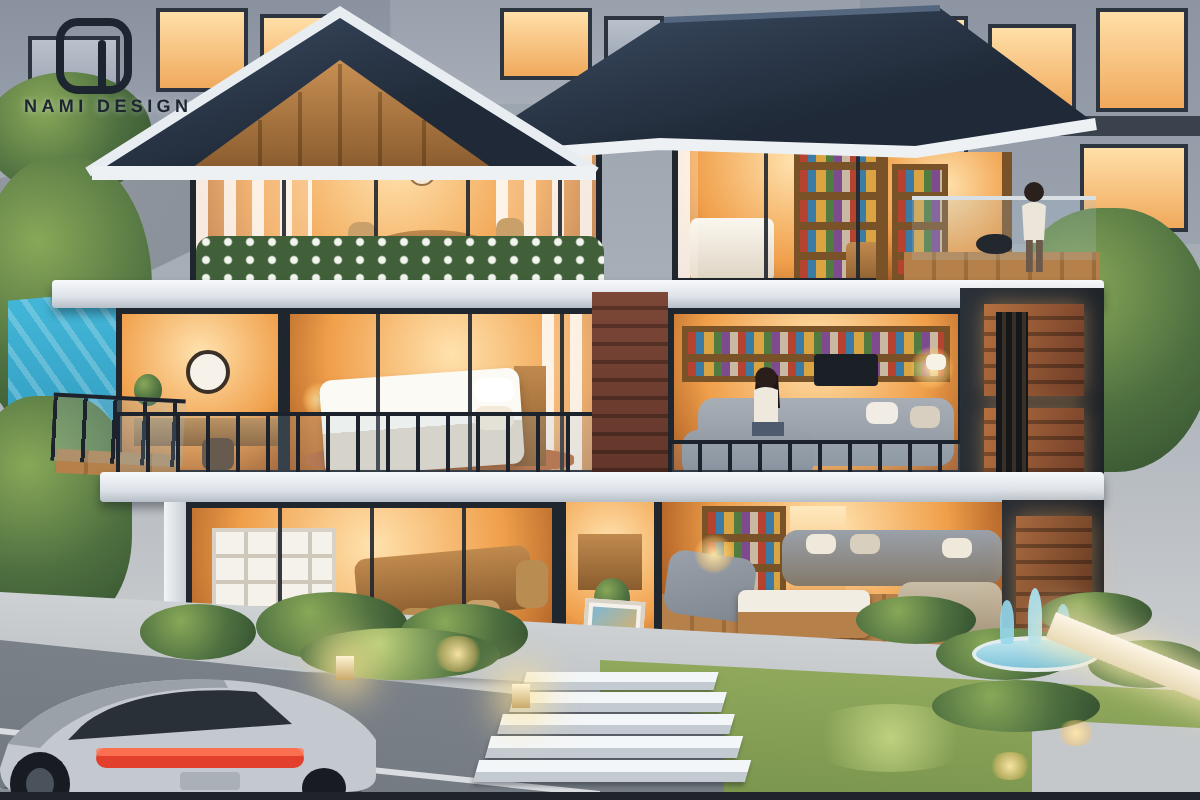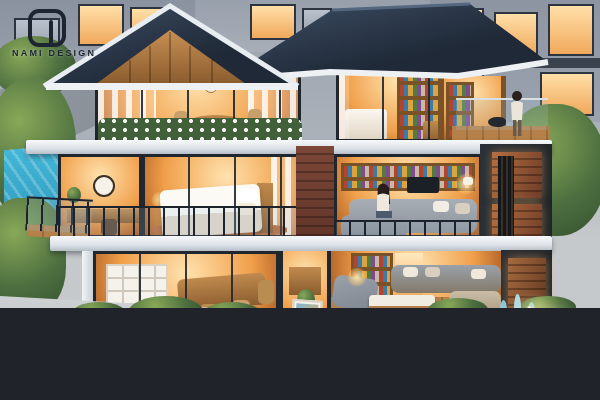--- a/index.html
+++ b/index.html
@@ -1,16 +1,16 @@
 <!DOCTYPE html>
 <html style="--sky-top: #97a0ab; --sky-mid: #abb2ba; --sky-bottom: #c6c9cc; --roof-dark: #1f2937; --roof-light: #3e4f66; --fascia: #eef1f4; --interior-hi: #ffe2ae; --interior-mid: #f09f4a; --interior-deep: #a85a22; --glow-warm: #ffd9a0; --wood: #b07c45; --wood-dark: #7a5228; --frame-dark: #20262e; --brick: #7c4737; --brick-lit: #a86a3f; --foliage-dark: #33502f; --foliage: #4e7040; --foliage-light: #88a858; --lawn: #8fa85c; --lawn-lit: #b9cf7a; --pool: #45b9da; --pool-deep: #2b93b8; --walkway: #c2c6c9; --road: #70767e; --road-line: #e4e7ea; --car-body: #c3c9cf; --car-dark: #2a3038; --taillight: #e2402c; --railing: #1c232c; --white-flower: #f2f5ee; --logo-ink: #1d2531;"><head>
 <meta charset="utf-8">
 <style>
   html,body{margin:0;padding:0;background:#20242a;}
-  .stage{position:relative;width:600px;height:308px;overflow:hidden;
+  .stage{position:relative;width:600px;height:396px;overflow:hidden;
          font-family:"Liberation Sans",sans-serif;
          background:linear-gradient(180deg,var(--sky-top) 0%,var(--sky-mid) 45%,var(--sky-bottom) 78%);}
   .a{position:absolute;}
   .warm{background:radial-gradient(circle at 50% 25%,var(--interior-hi),var(--interior-mid) 62%,var(--interior-deep));}
   .glass{border:3px solid var(--frame-dark);box-sizing:border-box;}
   .mullions{background-image:repeating-linear-gradient(90deg,var(--frame-dark) 0 2px,transparent 2px 46px);opacity:.9;}
   .curtain{background:repeating-linear-gradient(90deg,rgba(255,255,255,.85) 0 6px,rgba(255,248,238,.25) 6px 14px);}
   .slab{background:linear-gradient(180deg,#f7f9fb 0%,#dde2e8 60%,#b6bec7 100%);
         box-shadow:0 3px 5px rgba(15,20,30,.4);border-radius:2px;}
   .rail-posts{background-image:repeating-linear-gradient(90deg,var(--railing) 0 2px,transparent 2px 15px);}

